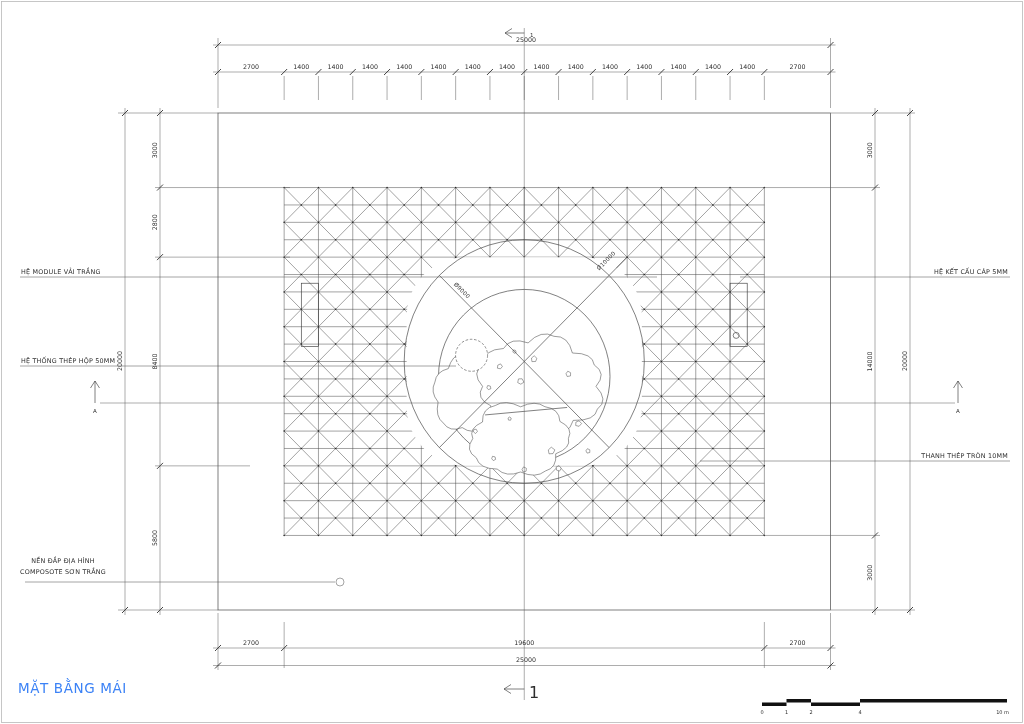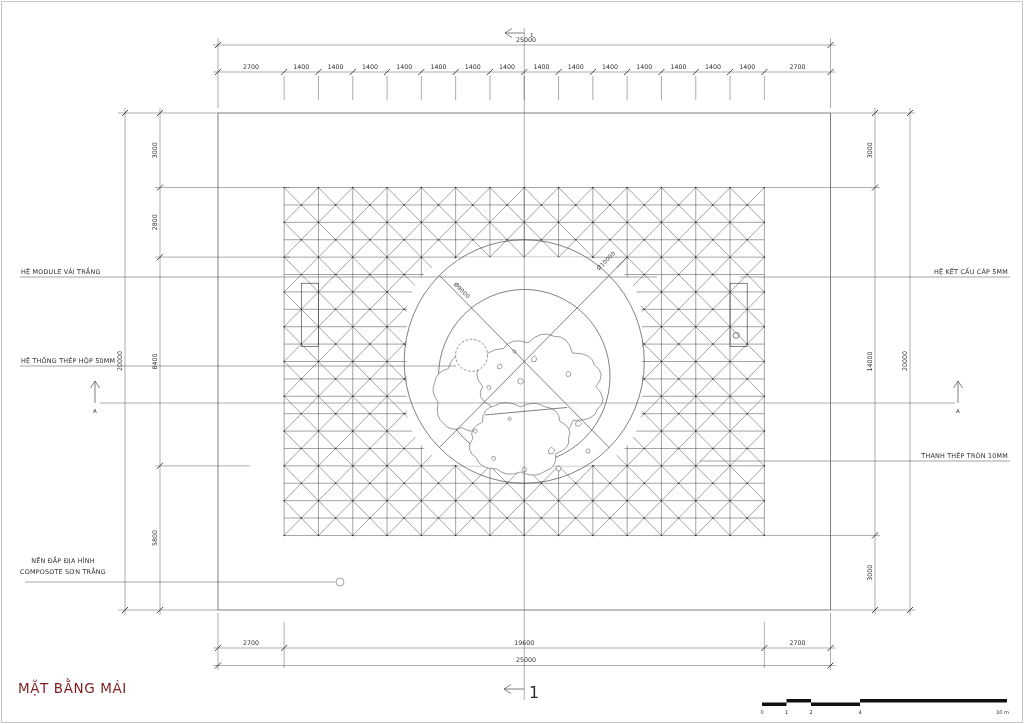--- a/index.html
+++ b/index.html
@@ -14,21 +14,21 @@
   .tick{stroke:#2f2f2f;stroke-width:0.9;}
   .leader{stroke:#5a5a5a;stroke-width:0.55;fill:none;}
   .tree{fill:#ffffff;stroke:#4a4a4a;stroke-width:0.55;}
   .rock{fill:#ffffff;stroke:#4a4a4a;stroke-width:0.5;}
   .dash{fill:#ffffff;stroke:#444;stroke-width:0.6;stroke-dasharray:2.6 1.7;}
   .dimtxt{font-size:6.3px;}
   .anntxt{font-size:6.4px;letter-spacing:0.2px;}
   .smalltxt{font-size:5px;}
   .marktxt{font-size:5.5px;}
   .circtxt{font-size:5.6px;letter-spacing:0.3px;}
-  #plan-title{position:absolute;left:18px;top:680px;font-size:13.5px;color:#7f1d1d;
+  #plan-title{position:absolute;left:18px;top:680px;font-size:13.5px;color:#3b82f6;
               letter-spacing:0.6px;}
 </style>
 </head>
 <body>
 
 <div id="sheet">
   <svg id="plan-svg" width="1024" height="724" viewBox="0 0 1024 724">
       <rect x="1.5" y="1.5" width="1021" height="721" class="frame"></rect>
       <defs>
         <mask id="openingMask">

